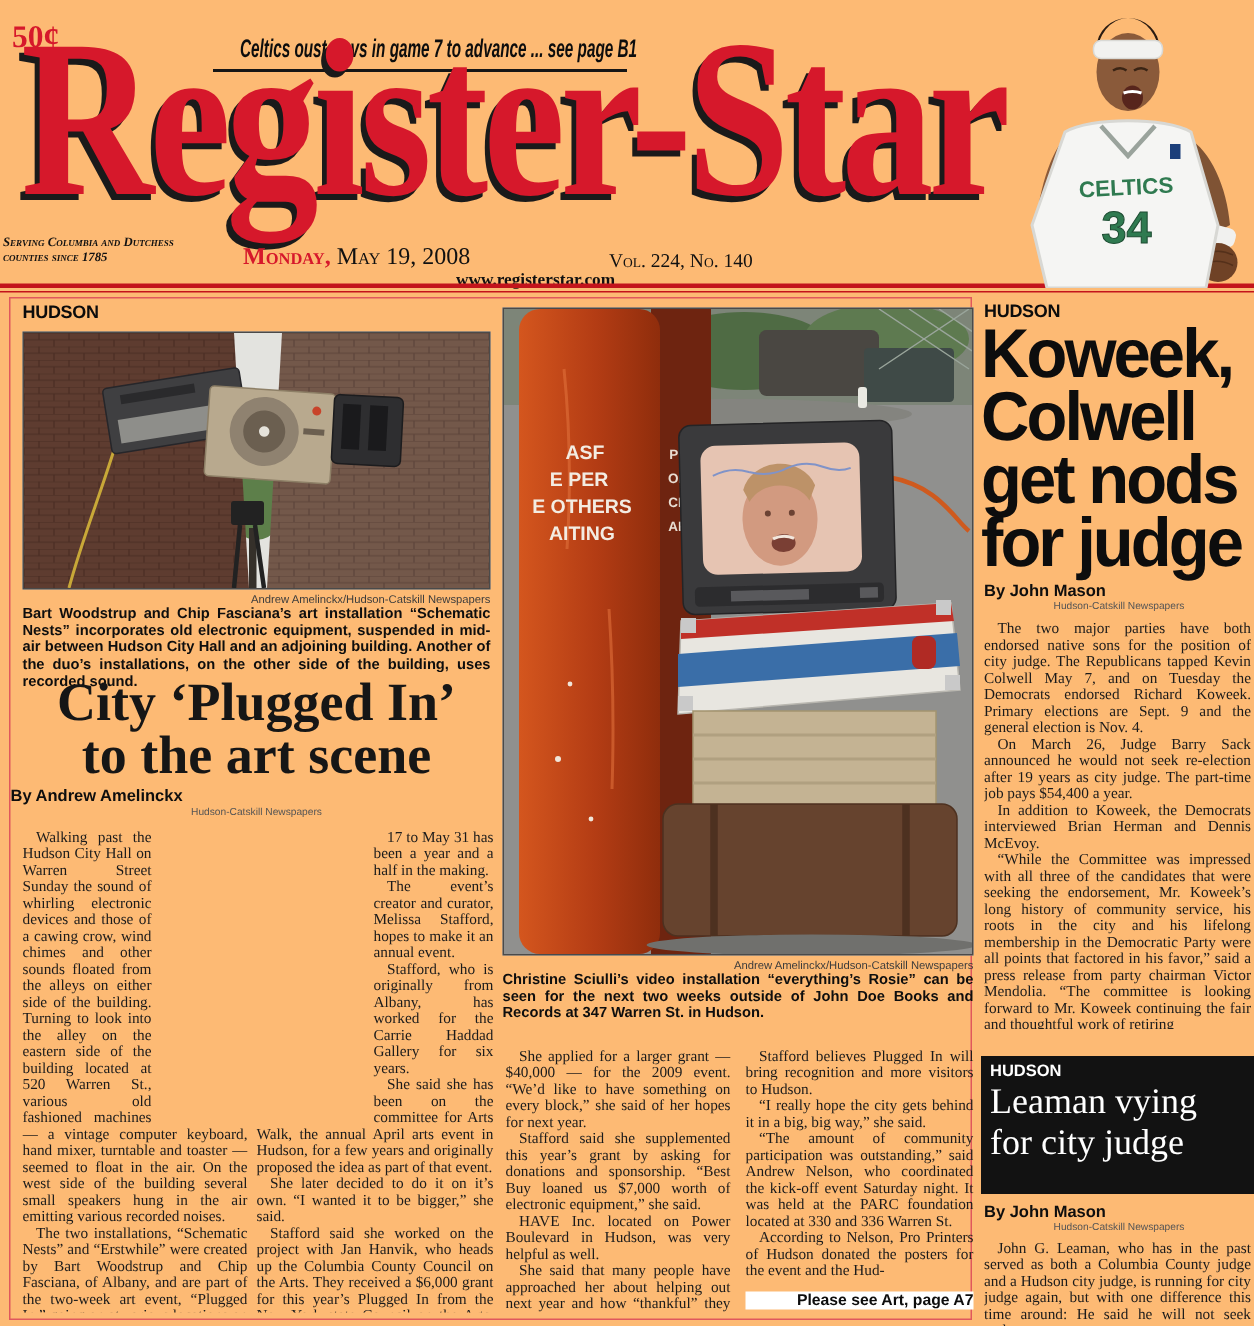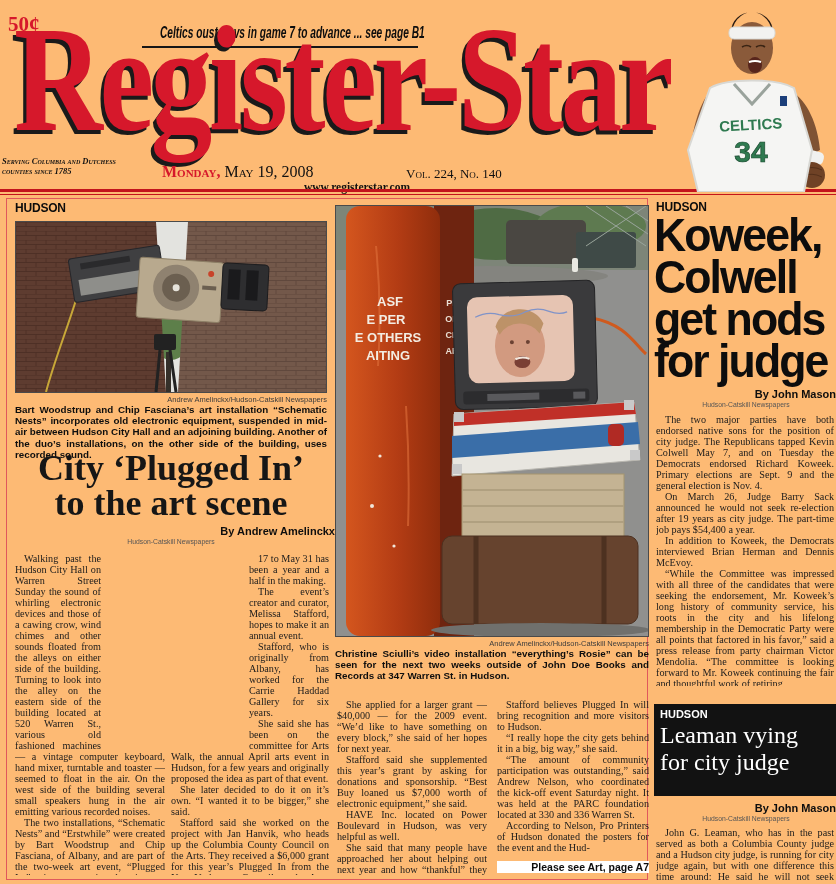--- a/index.html
+++ b/index.html
@@ -24,21 +24,21 @@
   .rule-thin{border-top:1.5px solid #c3141c;}
   
   .main-box{border:1.5px solid #e0585c;box-sizing:border-box;}
   .kicker{font:bold 12px/13px "Liberation Sans",sans-serif;letter-spacing:-.2px;color:#0c0c0c;}
   .kicker-rev{font:bold 11px/12px "Liberation Sans",sans-serif;color:#fff;}
   .photo{border:1px solid #4a4a4a;box-sizing:border-box;background:#ccc;}
   .photo svg{display:block;}
   .credit{font:7.5px/9px "Liberation Sans",sans-serif;color:#3c3c3c;text-align:right;}
   .caption{font:bold 9.8px/11.2px "Liberation Sans",sans-serif;text-align:justify;color:#0e0e0e;}
   .headline-main{font:36px/35px "Liberation Serif",serif;color:#161616;text-align:center;white-space:pre-line;}
-  .byline{font:bold 11px/12px "Liberation Sans",sans-serif;text-align:right;color:#0e0e0e;}
+  .byline{font:bold 11px/12px "Liberation Sans",sans-serif;text-align:left;color:#0e0e0e;}
   .byline-org{font:6.8px/8px "Liberation Sans",sans-serif;text-align:center;color:#555;}
   .body-col{font:10.2px/11px "Liberation Serif",serif;text-align:justify;color:#1b1b1b;overflow:hidden;}
   .body-col p{margin:0;text-indent:9px;}
   .qspacer-r{float:right;clear:right;width:64px;height:106px;margin-top:88px;}
   .qspacer-l{float:left;clear:left;width:78px;height:106px;margin-top:88px;}
   .pullquote{border-top:1px solid #2a2a2a;border-bottom:4px double #2a2a2a;
              padding:4px 2px 5px 2px;background:#fff;box-sizing:border-box;}
   .pullquote .q{font:italic 12.5px/14.5px "Liberation Serif",serif;color:#1b1b1b;}
   .pullquote .attr{font:bold 11px/12.5px "Liberation Serif",serif;text-align:right;color:#111;margin-top:3px;}
   .seealso{font:bold 10.5px/12px "Liberation Sans",sans-serif;color:#0d0d0d;background:#fff;}

